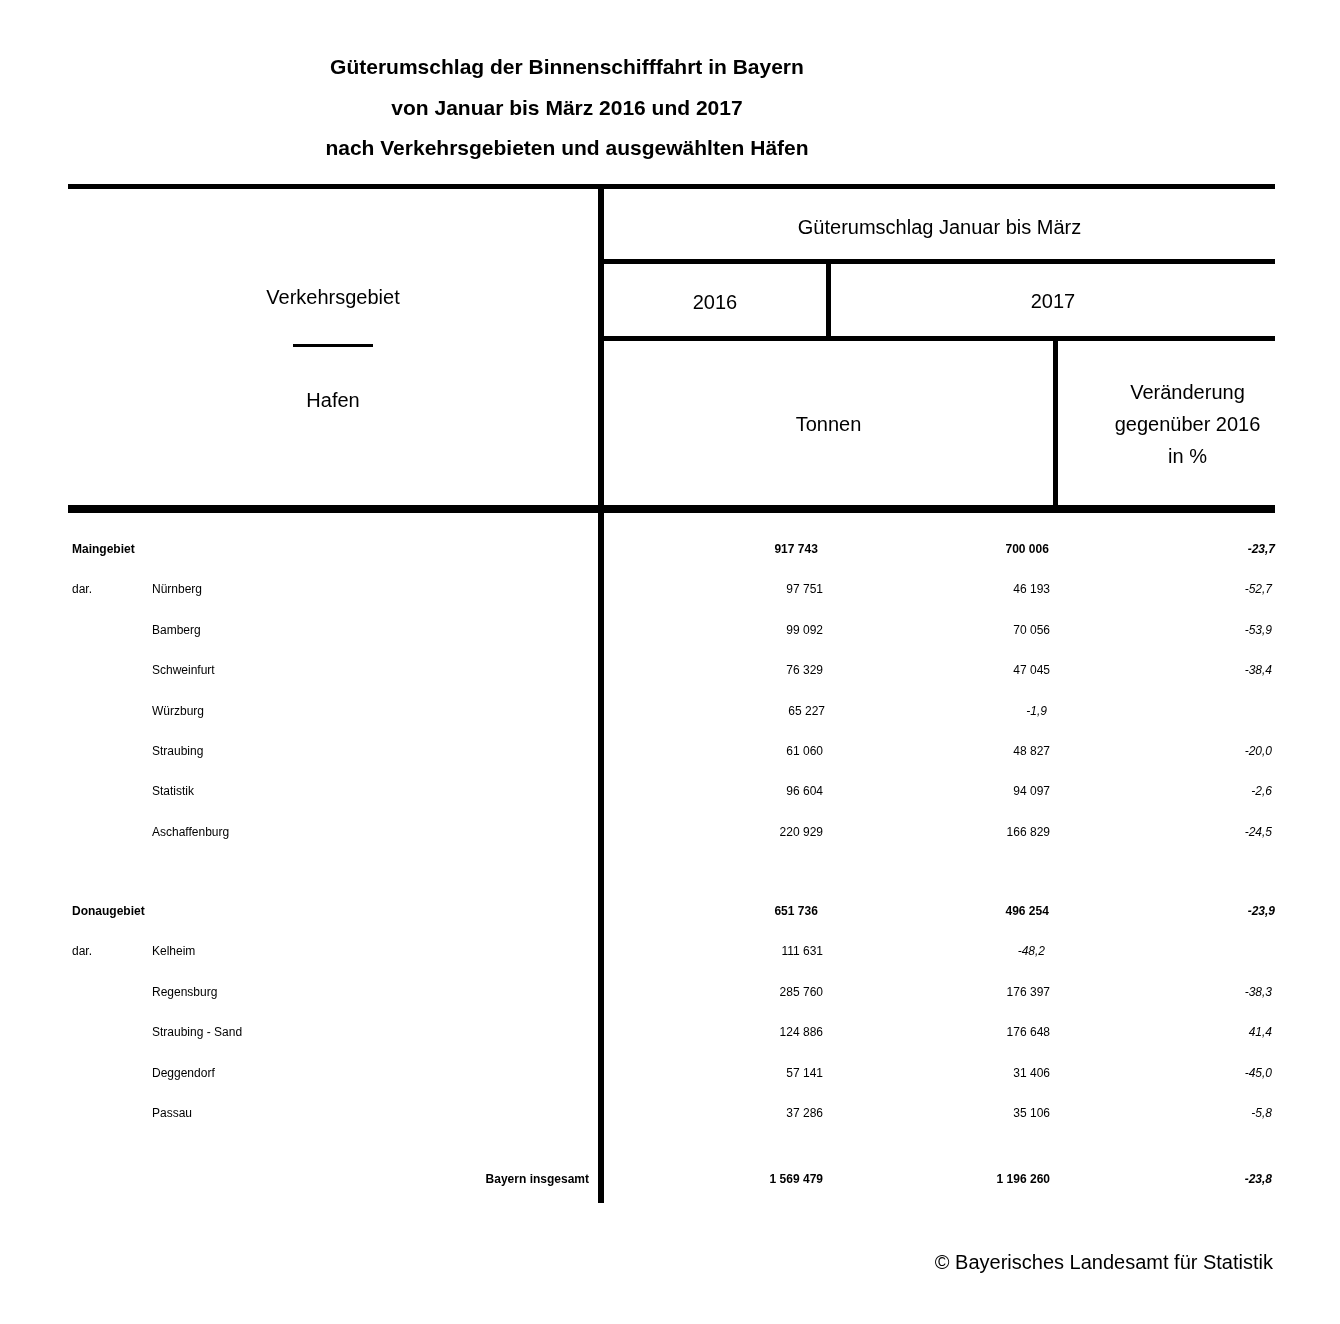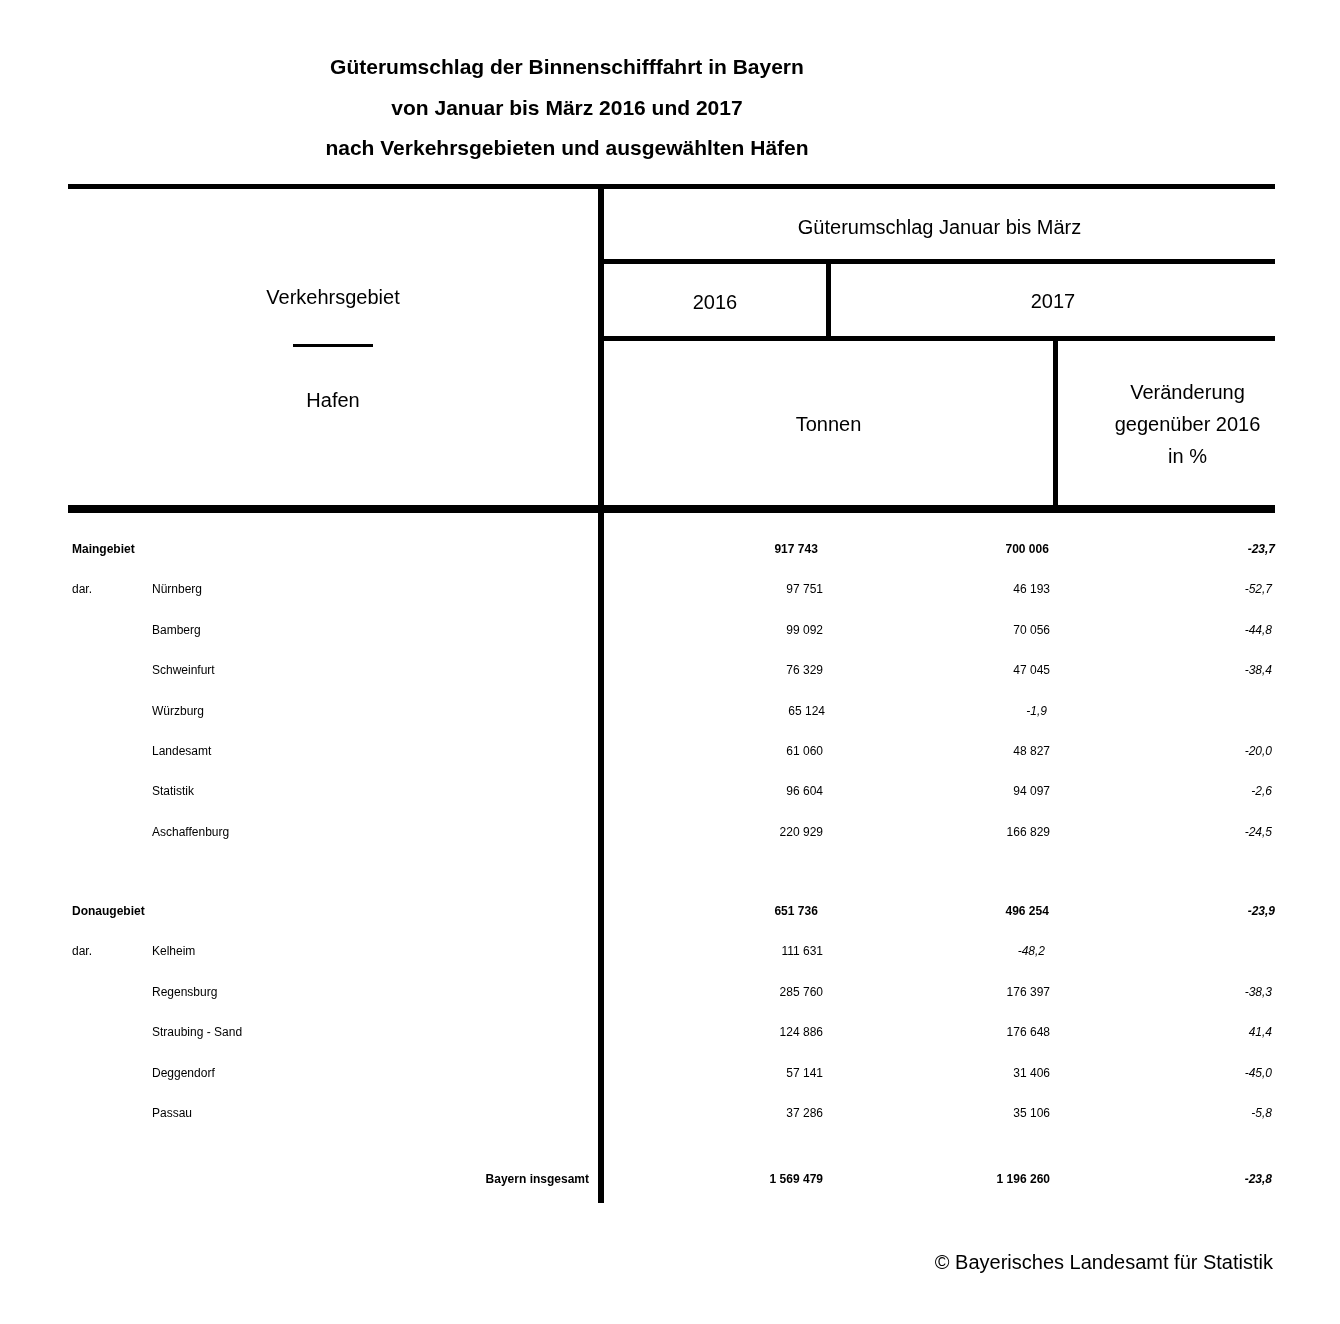--- a/index.html
+++ b/index.html
@@ -83,35 +83,35 @@
       <div class="row">
         <div class="c-label"><span class="prefix">dar.</span><span class="name">Nürnberg</span></div>
         <div class="c-2016">97 751</div>
         <div class="c-2017">46 193</div>
         <div class="c-pct">-52,7</div>
       </div>
       <div class="row">
         <div class="c-label"><span class="name">Bamberg</span></div>
         <div class="c-2016">99 092</div>
         <div class="c-2017">70 056</div>
-        <div class="c-pct">-44,8</div>
+        <div class="c-pct">-53,9</div>
       </div>
       <div class="row">
         <div class="c-label"><span class="name">Schweinfurt</span></div>
         <div class="c-2016">76 329</div>
         <div class="c-2017">47 045</div>
         <div class="c-pct">-38,4</div>
       </div>
       <div class="row">
         <div class="c-label"><span class="name">Würzburg</span></div>
-        <div class="c-2017">65 124</div>
+        <div class="c-2017">65 227</div>
         <div class="c-pct">-1,9</div>
       </div>
       <div class="row">
-        <div class="c-label"><span class="name">Landesamt</span></div>
+        <div class="c-label"><span class="name">Straubing</span></div>
         <div class="c-2016">61 060</div>
         <div class="c-2017">48 827</div>
         <div class="c-pct">-20,0</div>
       </div>
       <div class="row">
         <div class="c-label"><span class="name">Statistik</span></div>
         <div class="c-2016">96 604</div>
         <div class="c-2017">94 097</div>
         <div class="c-pct">-2,6</div>
       </div>

